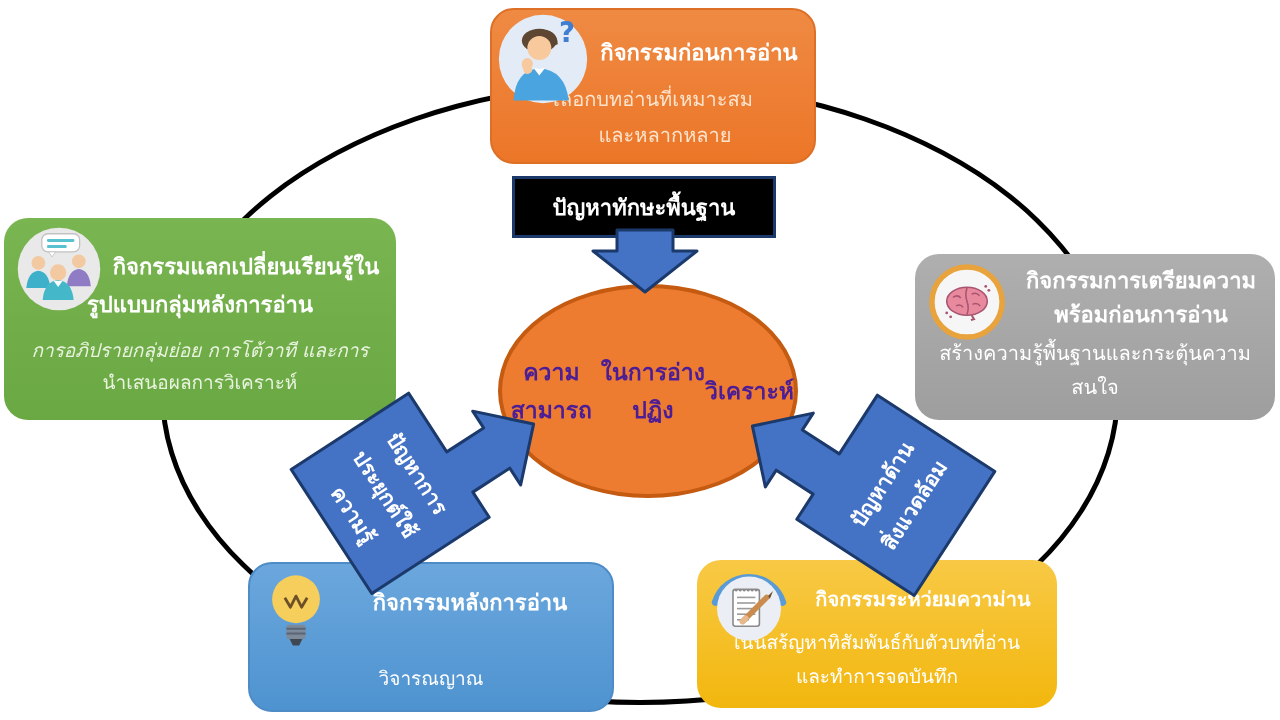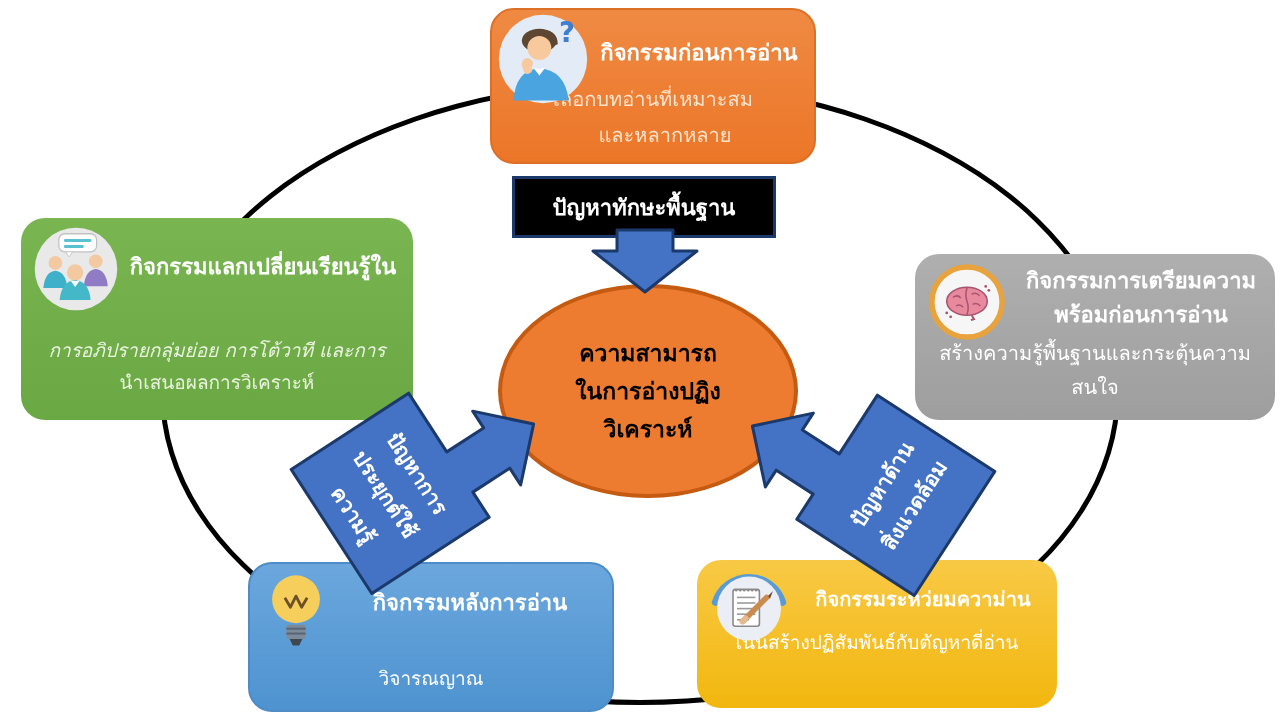--- a/index.html
+++ b/index.html
@@ -18,28 +18,28 @@
   .icon{position:absolute;z-index:4;}
   
   .n-top{left:490px;top:8px;width:322px;height:152px;
          background:linear-gradient(180deg,#EF8A43,#EC7628);border:2px solid #DD6F26;}
   .n-top .t{left:100px;right:8px;top:28px;}
   .n-top .d1{top:76px;color:#FBE3CC;}
   .n-top .d2{top:112px;color:#FBE3CC;margin-left:12px;}
   
   .center{left:498px;top:284px;width:292px;height:206px;border-radius:50%;
           background:#ED7C31;border:4px solid #C55A11;z-index:3;
-          display:flex;flex-direction:column;align-items:center;justify-content:center;
-          color:#000000;font-weight:bold;font-size:23px;line-height:38px;text-align:center;}
+          display:flex;flex-direction:row;align-items:center;justify-content:center;
+          color:#4c1d95;font-weight:bold;font-size:23px;line-height:38px;text-align:center;}
   
   .plabel{left:512px;top:176px;width:258px;height:56px;background:#000000;
           border:3px solid #1B3A6B;z-index:3;display:flex;align-items:center;
           justify-content:center;color:#fff;font-weight:bold;font-size:22px;}
   
-  .n-left{left:21px;top:218px;width:392px;height:202px;
+  .n-left{left:4px;top:218px;width:392px;height:202px;
           background:linear-gradient(180deg,#79B551,#6AA843);}
   .n-left .t1{left:98px;right:6px;top:34px;}
   .n-left .t2{left:0;width:100%;top:72px;}
   .n-left .d1{top:120px;font-size:19px;color:#E9F3DF;font-style:italic;}
   .n-left .d2{top:152px;font-size:19px;color:#E9F3DF;}
   
   .n-right{left:915px;top:254px;width:360px;height:166px;
            background:linear-gradient(180deg,#AFAFAF,#9E9E9E);}
   .n-right .t1{left:96px;right:4px;top:12px;}
   .n-right .t2{left:96px;right:4px;top:46px;}
@@ -106,20 +106,21 @@
       <circle cx="26" cy="43" r="8" fill="#F3C9A2"></circle>
       <path d="M12,72 Q14,53 26,52 Q38,53 40,72 Z" fill="#3FB0C9"></path>
       <circle cx="73" cy="41" r="8" fill="#F3C9A2"></circle>
       <path d="M59,70 Q61,51 73,50 Q85,51 87,70 Z" fill="#8F7CC4"></path>
       <circle cx="49" cy="54" r="9.5" fill="#F3C9A2"></circle>
       <path d="M31,86 Q33,64 49,63 Q65,64 67,86 Z" fill="#44B8C9"></path>
       <path d="M44,64 l5,7 5,-7 Z" fill="#fff"></path>
     </svg>
   </div>
   <div class="t t1">กิจกรรมแลกเปลี่ยนเรียนรู้ใน</div>
+  <div class="t t2">รูปแบบกลุ่มหลังการอ่าน</div>
   <div class="d d1">การอภิปรายกลุ่มย่อย การโต้วาที และการ</div>
   <div class="d d2">นำเสนอผลการวิเคราะห์</div>
 </div>
 
 <div class="abs node n-right">
   <div class="icon" style="left:13px;top:9px;width:78px;height:78px;">
     <svg width="78" height="78" viewBox="0 0 100 100">
       <circle cx="50" cy="50" r="45" fill="#F6F6F6" stroke="#E8A33D" stroke-width="7"></circle>
       <ellipse cx="50" cy="49" rx="26" ry="18" fill="#E8899E" stroke="#A85570" stroke-width="2"></ellipse>
       <path d="M50,32 q-3,9 0,17 q3,9 0,17" fill="none" stroke="#A85570" stroke-width="2"></path>
@@ -173,21 +174,22 @@
         <line x1="35" y1="52" x2="58" y2="52"></line>
           <line x1="35" y1="59" x2="58" y2="59"></line>
         <line x1="35" y1="66" x2="50" y2="66"></line>
       </g>
       <line x1="42" y1="68" x2="72" y2="38" stroke="#C98B4E" stroke-width="7" stroke-linecap="round"></line>
       <path d="M74,36 l6,-6 -4,10 Z" fill="#6B4A2B"></path>
       <line x1="42" y1="68" x2="46" y2="64" stroke="#E8B98C" stroke-width="7" stroke-linecap="round"></line>
     </svg>
   </div>
   <div class="t">กิจกรรมระหว่ยมความ่าน</div>
-  <div class="d d1">เน้นสร้างปฏิสัมพันธ์กับตัญหาดี่อ่าน</div>
+  <div class="d d1">เน้นสร้ญหาทิสัมพันธ์กับตัวบทที่อ่าน</div>
+  <div class="d d2">และทำการจดบันทึก</div>
 </div>
 
 <svg class="overlay" width="1280" height="720" viewBox="0 0 1280 720">
 
   <polygon points="617,230 673,230 673,251 697,251 645,292 593,251 617,251" fill="#4472C4" stroke="#1B3A6B" stroke-width="3" stroke-linejoin="round"></polygon>
 
   <g transform="translate(388,490) rotate(-33)">
     <polygon points="-70,-70 70,-70 70,0 114,0 114,-20 158,24 114,68 114,48 70,48 70,78 -70,78" fill="#4472C4" stroke="#1B3A6B" stroke-width="3" stroke-linejoin="round"></polygon>
     <g transform="rotate(90)">
       <text x="2" y="-26">ปัญหาการ</text>

